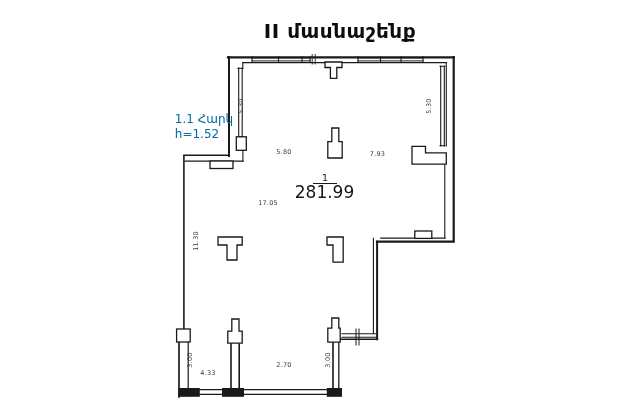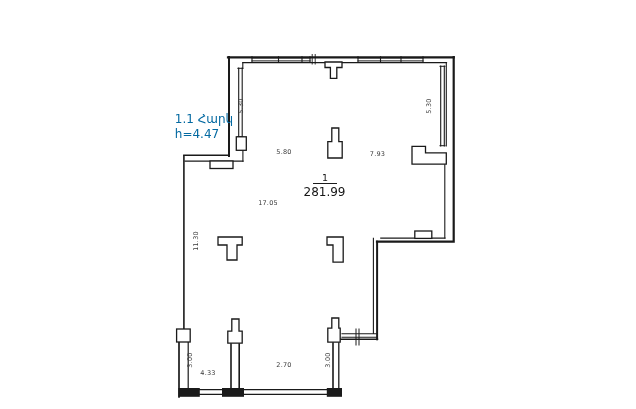--- a/index.html
+++ b/index.html
@@ -35,21 +35,21 @@
   .dim.rot{transform:translate(-50%,-50%) rotate(-90deg);}
   .room-no{
     position:absolute;
     transform:translate(-50%,-50%);
     font-size:9.5px;color:#161616;
     white-space:nowrap;
   }
   .room-area{
     position:absolute;
     transform:translate(-50%,-50%);
-    font-size:12px;color:#161616;
+    font-size:17px;color:#161616;
     white-space:nowrap;
   }
   svg.plan{position:absolute;left:0;top:0;}
 </style>
 </head>
 <body>
 
 <div class="canvas">
 
   <svg class="plan" width="636" height="409" viewBox="0 0 636 409">
@@ -120,23 +120,24 @@
       <rect x="176.6" y="329" width="13.6" height="13"></rect>
       <path d="M325,62 h17 v5.5 h-5.2 v10.8 h-6.4 v-10.8 h-5.4 z"></path>
       <path d="M331.8,128 h7 v13.6 h3.4 v16.4 h-14.4 v-16.4 h4 z"></path>
       <path d="M218,237 h24.2 v8 h-5.2 v15 h-10 v-15 h-9 z"></path>
       <path d="M327,237 h16.2 v25.2 h-10.2 v-17.2 h-6 z"></path>
       <path d="M231.8,319 h7.2 v12.2 h3.2 v12 h-14.4 v-12 h4 z"></path>
       <path d="M331.8,318 h7 v10.2 h1.4 v14 h-12.4 v-14 h4 z"></path>
     </g>
   </svg>
 
+  <div class="title">II մասնաշենք</div>
 
   <div class="anno" style="left:204px;top:119px;">1.1 Հարկ</div>
-  <div class="anno" style="left:197px;top:134px;">h=4.47</div>
+  <div class="anno" style="left:197px;top:134px;">h=1.52</div>
 
   <div class="room-no" style="left:325px;top:177px;">1</div>
   <div class="room-area" style="left:324.5px;top:191.5px;">281.99</div>
 
   <div class="dim rot" style="left:241px;top:106px;">5.30</div>
   <div class="dim rot" style="left:428.5px;top:106px;">5.30</div>
   <div class="dim" style="left:284px;top:151.5px;">5.80</div>
   <div class="dim" style="left:377.5px;top:154px;">7.93</div>
   <div class="dim" style="left:268px;top:203px;">17.05</div>
   <div class="dim rot" style="left:195.5px;top:241px;">11.30</div>

